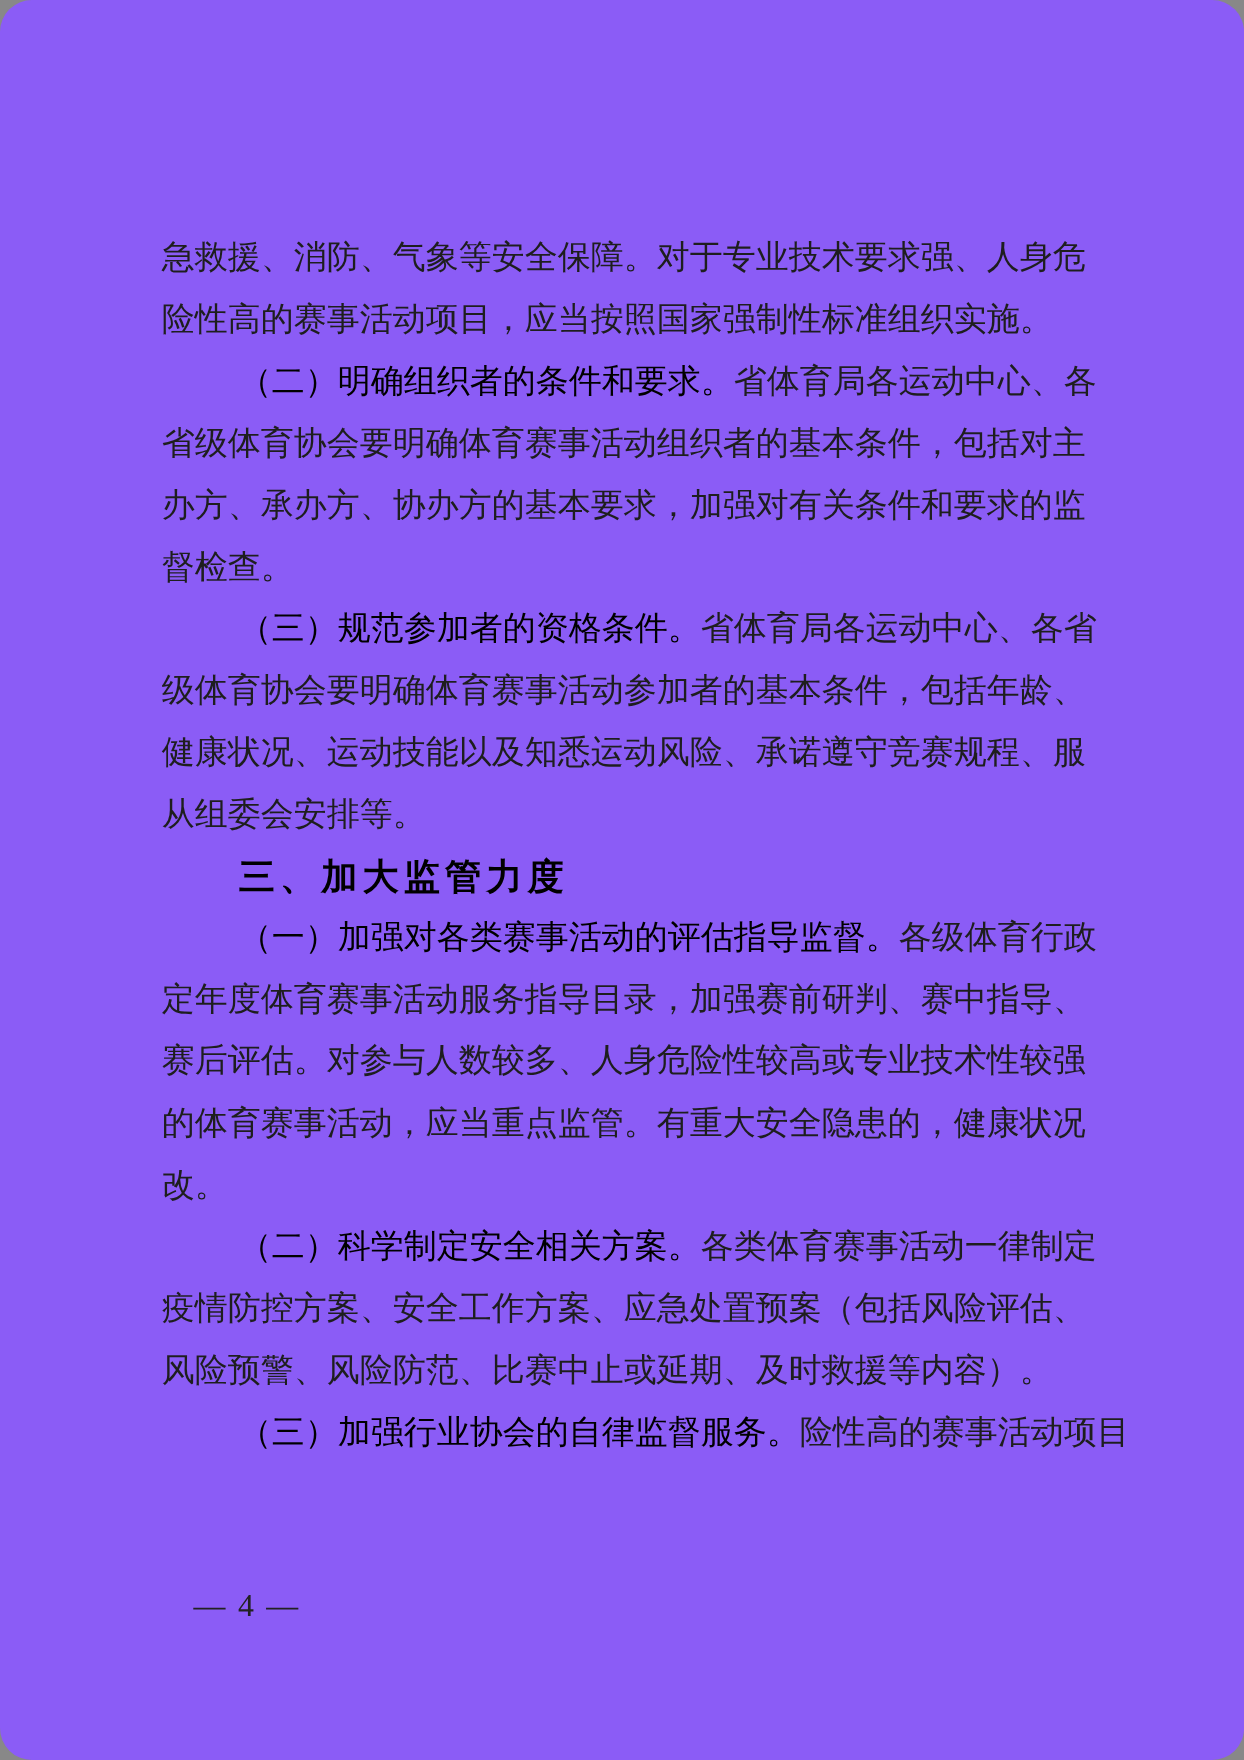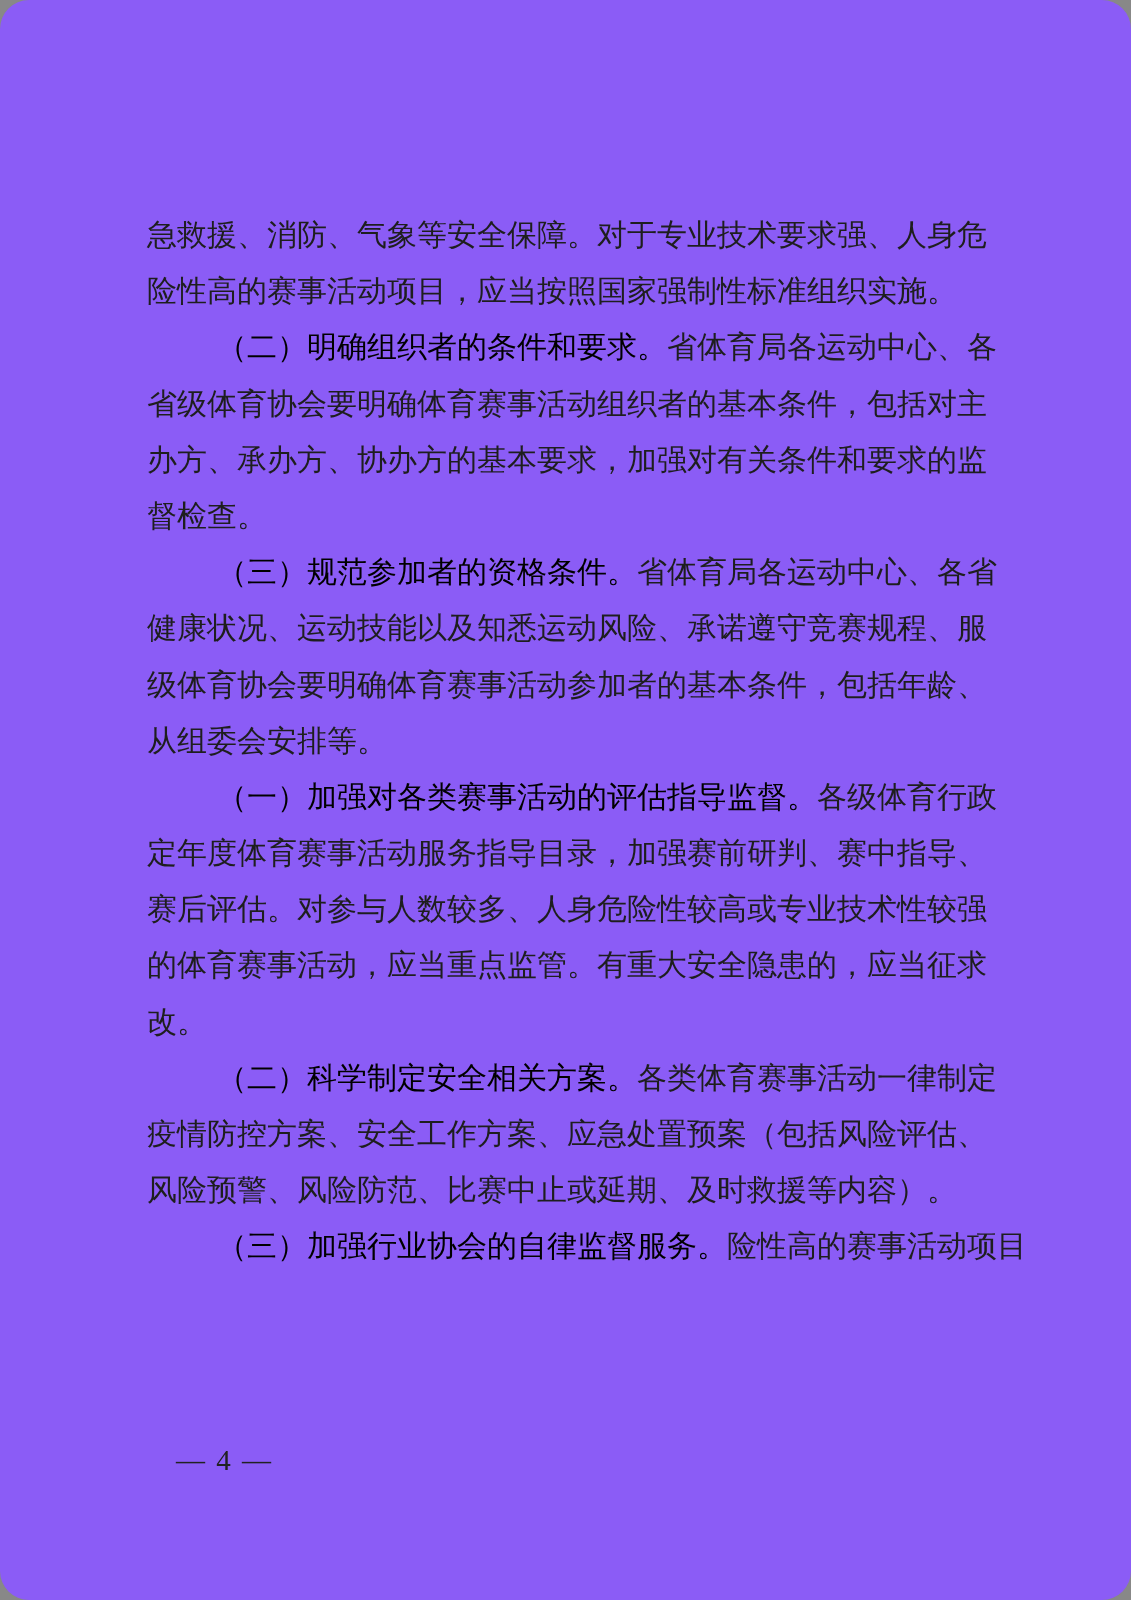--- a/index.html
+++ b/index.html
@@ -53,27 +53,28 @@
 
 <div class="page">
   <div class="text-block">
       <div class="line"><span class="run">急救援、消防、气象等安全保障。对于专业技术要求强、人身危</span></div>
       <div class="line"><span class="run">险性高的赛事活动项目，应当按照国家强制性标准组织实施。</span></div>
       <div class="line indent"><span class="run bold">（二）明确组织者的条件和要求。</span><span class="run">省体育局各运动中心、各</span></div>
       <div class="line"><span class="run">省级体育协会要明确体育赛事活动组织者的基本条件，包括对主</span></div>
       <div class="line"><span class="run">办方、承办方、协办方的基本要求，加强对有关条件和要求的监</span></div>
       <div class="line"><span class="run">督检查。</span></div>
       <div class="line indent"><span class="run bold">（三）规范参加者的资格条件。</span><span class="run">省体育局各运动中心、各省</span></div>
+      <div class="line"><span class="run">级体育协会要明确体育赛事活动参加者的基本条件，包括年龄、</span></div>
       <div class="line"><span class="run">健康状况、运动技能以及知悉运动风险、承诺遵守竞赛规程、服</span></div>
-      <div class="line"><span class="run">级体育协会要明确体育赛事活动参加者的基本条件，包括年龄、</span></div>
       <div class="line"><span class="run">从组委会安排等。</span></div>
+      <div class="line indent section-heading"><span class="run bold">三、加大监管力度</span></div>
       <div class="line indent"><span class="run bold">（一）加强对各类赛事活动的评估指导监督。</span><span class="run">各级体育行政</span></div>
       <div class="line"><span class="run">定年度体育赛事活动服务指导目录，加强赛前研判、赛中指导、</span></div>
       <div class="line"><span class="run">赛后评估。对参与人数较多、人身危险性较高或专业技术性较强</span></div>
-      <div class="line"><span class="run">的体育赛事活动，应当重点监管。有重大安全隐患的，应当征求</span></div>
+      <div class="line"><span class="run">的体育赛事活动，应当重点监管。有重大安全隐患的，健康状况</span></div>
       <div class="line"><span class="run">改。</span></div>
       <div class="line indent"><span class="run bold">（二）科学制定安全相关方案。</span><span class="run">各类体育赛事活动一律制定</span></div>
       <div class="line"><span class="run">疫情防控方案、安全工作方案、应急处置预案（包括风险评估、</span></div>
       <div class="line"><span class="run">风险预警、风险防范、比赛中止或延期、及时救援等内容）。</span></div>
       <div class="line indent"><span class="run bold">（三）加强行业协会的自律监督服务。</span><span class="run">险性高的赛事活动项目</span></div>
     </div>
   <div class="footer">— 4 —</div>
 </div>
 
 </body></html>

